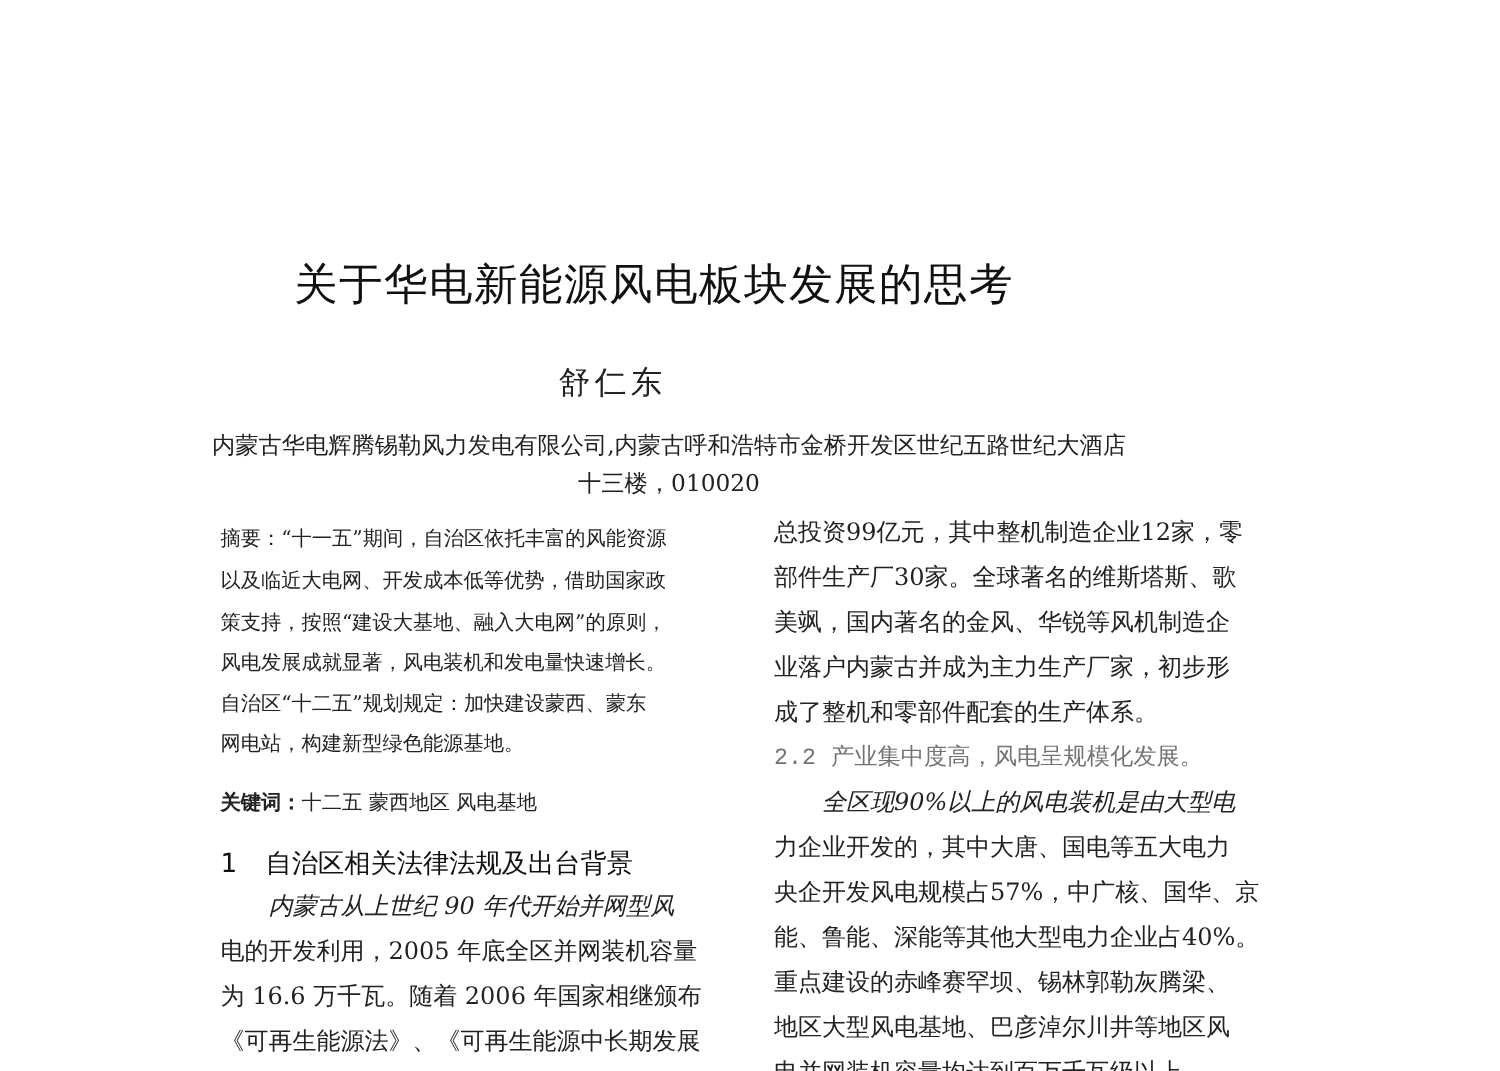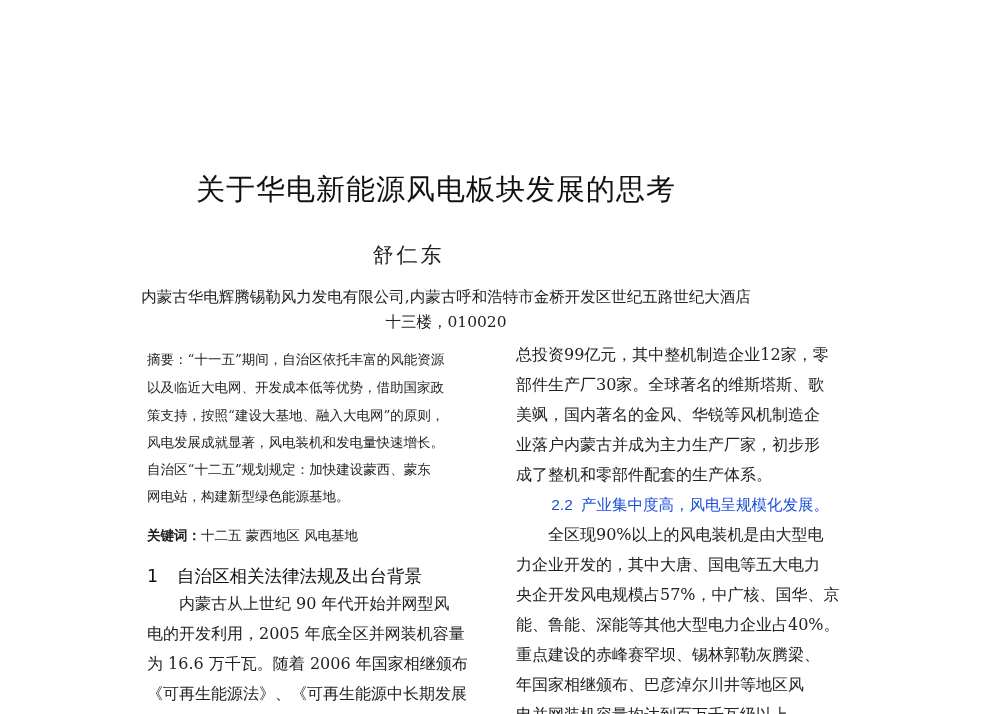--- a/index.html
+++ b/index.html
@@ -27,24 +27,24 @@
   .abstract { font-size: 13.5px; line-height: 27.3px; color: #222; text-align: justify; }
   .abstract .lbl { font-family: Liberation Mono, monospace; }
   .keywords { margin-top: 11px; font-size: 13.5px; line-height: 27px; color: #222; }
   .keywords .lbl { font-family: "DejaVu Sans", "Liberation Sans", sans-serif; font-weight: bold; }
   .h1 {
     margin-top: 14px; font-family: "DejaVu Sans", "Liberation Sans", sans-serif;
     font-size: 17.5px; line-height: 26px; color: #111;
   }
   .h1 .num { display: inline-block; width: 30px; }
   .body-text { font-size: 16px; line-height: 30px; color: #222; text-align: justify; }
-  .indent { text-indent: 2em; }
+  .indent { text-indent: 2em; font-style: italic; }
   .h2 {
-    font-family: Liberation Sans, sans-serif;
-    font-size: 15.5px; line-height: 30px; color: #1d4ed8; text-align: center;
+    font-family: Liberation Mono, monospace;
+    font-size: 15.5px; line-height: 30px; color: #737373;
   }
   .h2 .num { display: inline-block; width: 38px; }
   .ln { display: block; white-space: nowrap; }
 </style>
 </head>
 <body>
 
 <div class="title">关于华电新能源风电板块发展的思考</div>
 <div class="author">舒仁东</div>
 <div class="affil">
@@ -85,17 +85,17 @@
   </div>
   <div class="h2">
     <span class="num">2.2</span><span>产业集中度高，风电呈规模化发展。</span>
   </div>
   <div class="body-text">
     <span class="ln indent">全区现90%以上的风电装机是由大型电</span>
     <span class="ln">力企业开发的，其中大唐、国电等五大电力</span>
     <span class="ln">央企开发风电规模占57%，中广核、国华、京</span>
     <span class="ln">能、鲁能、深能等其他大型电力企业占40%。</span>
     <span class="ln">重点建设的赤峰赛罕坝、锡林郭勒灰腾梁、</span>
-    <span class="ln">年国家相继颁布、巴彦淖尔川井等地区风</span>
+    <span class="ln">地区大型风电基地、巴彦淖尔川井等地区风</span>
     <span class="ln">电并网装机容量均达到百万千瓦级以上。</span>
   </div>
 
 </div>
 
 </body></html>

